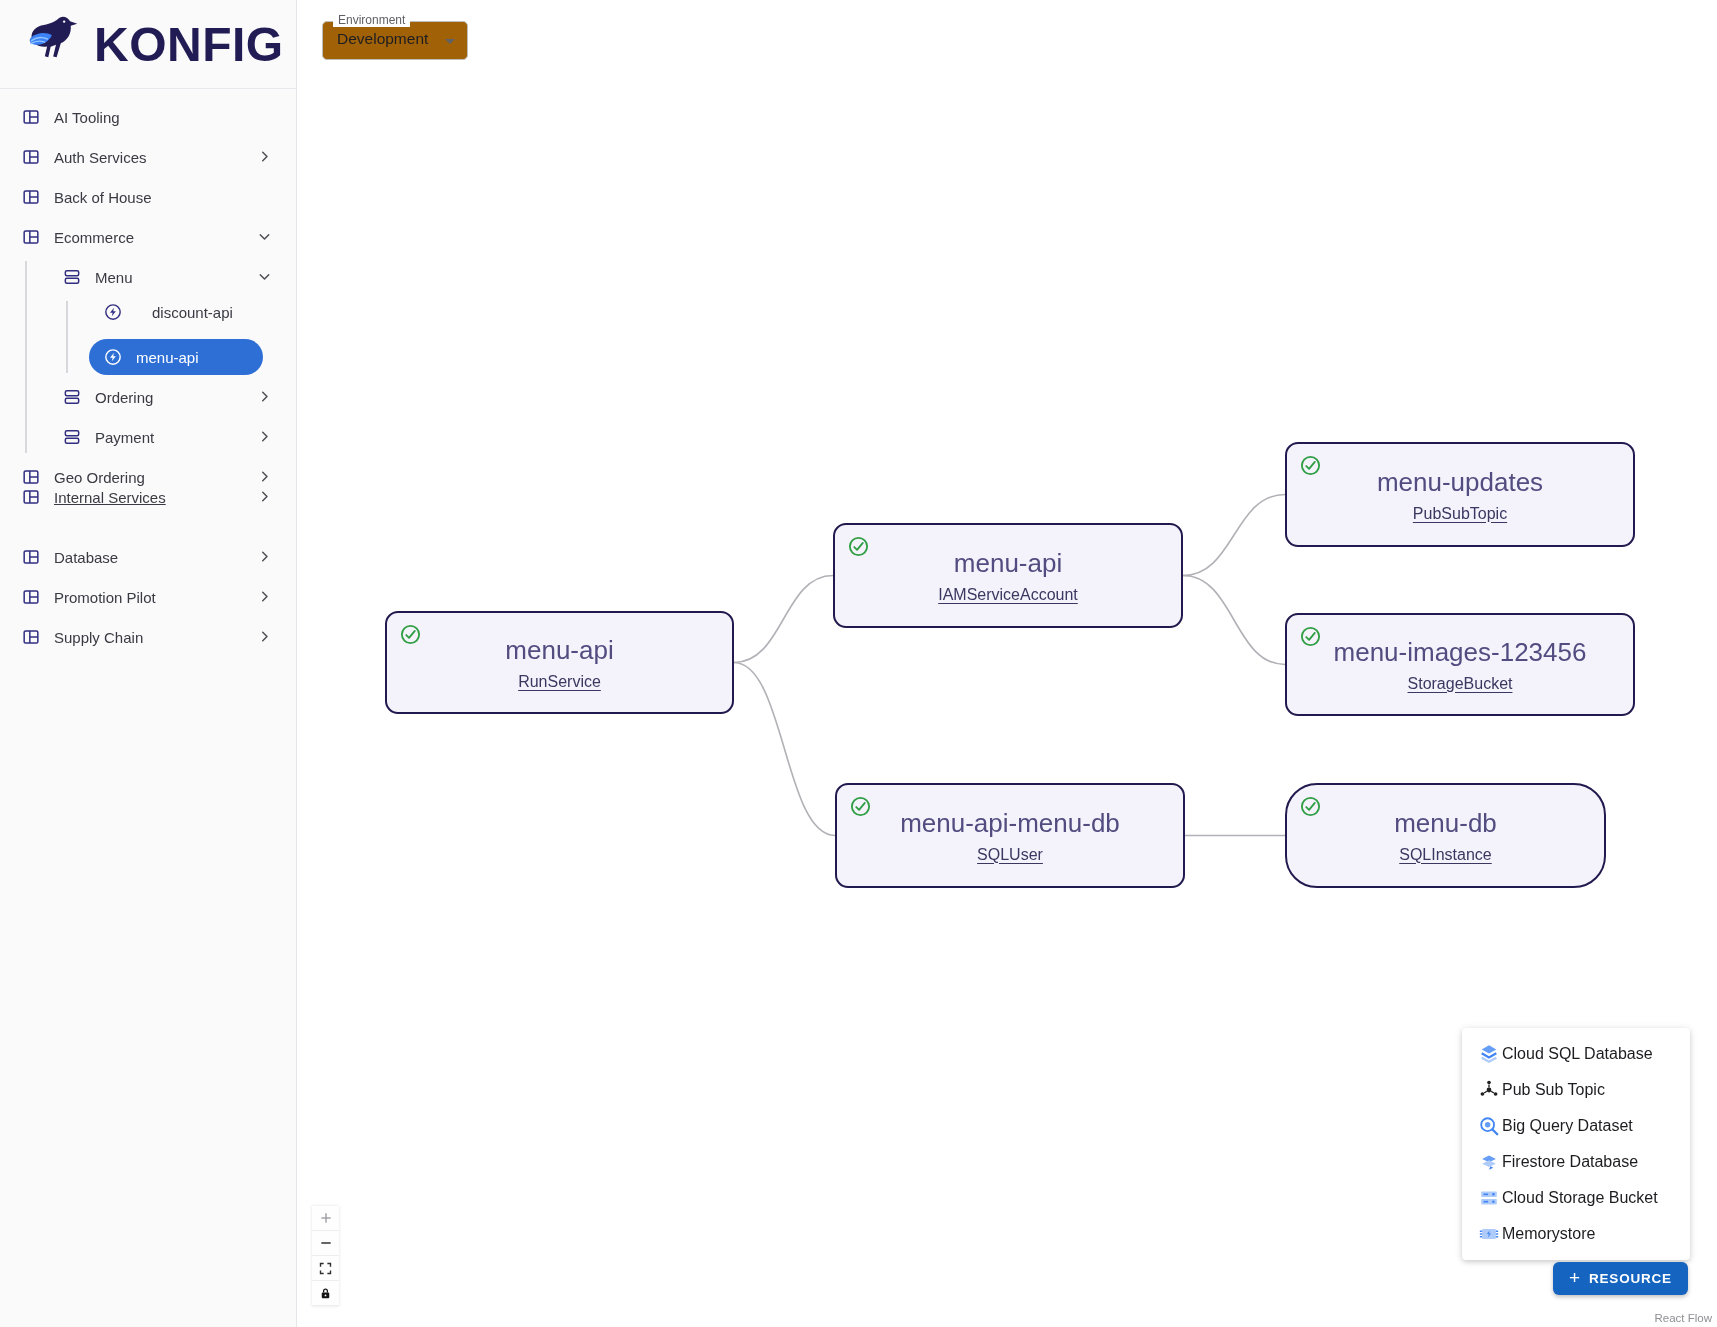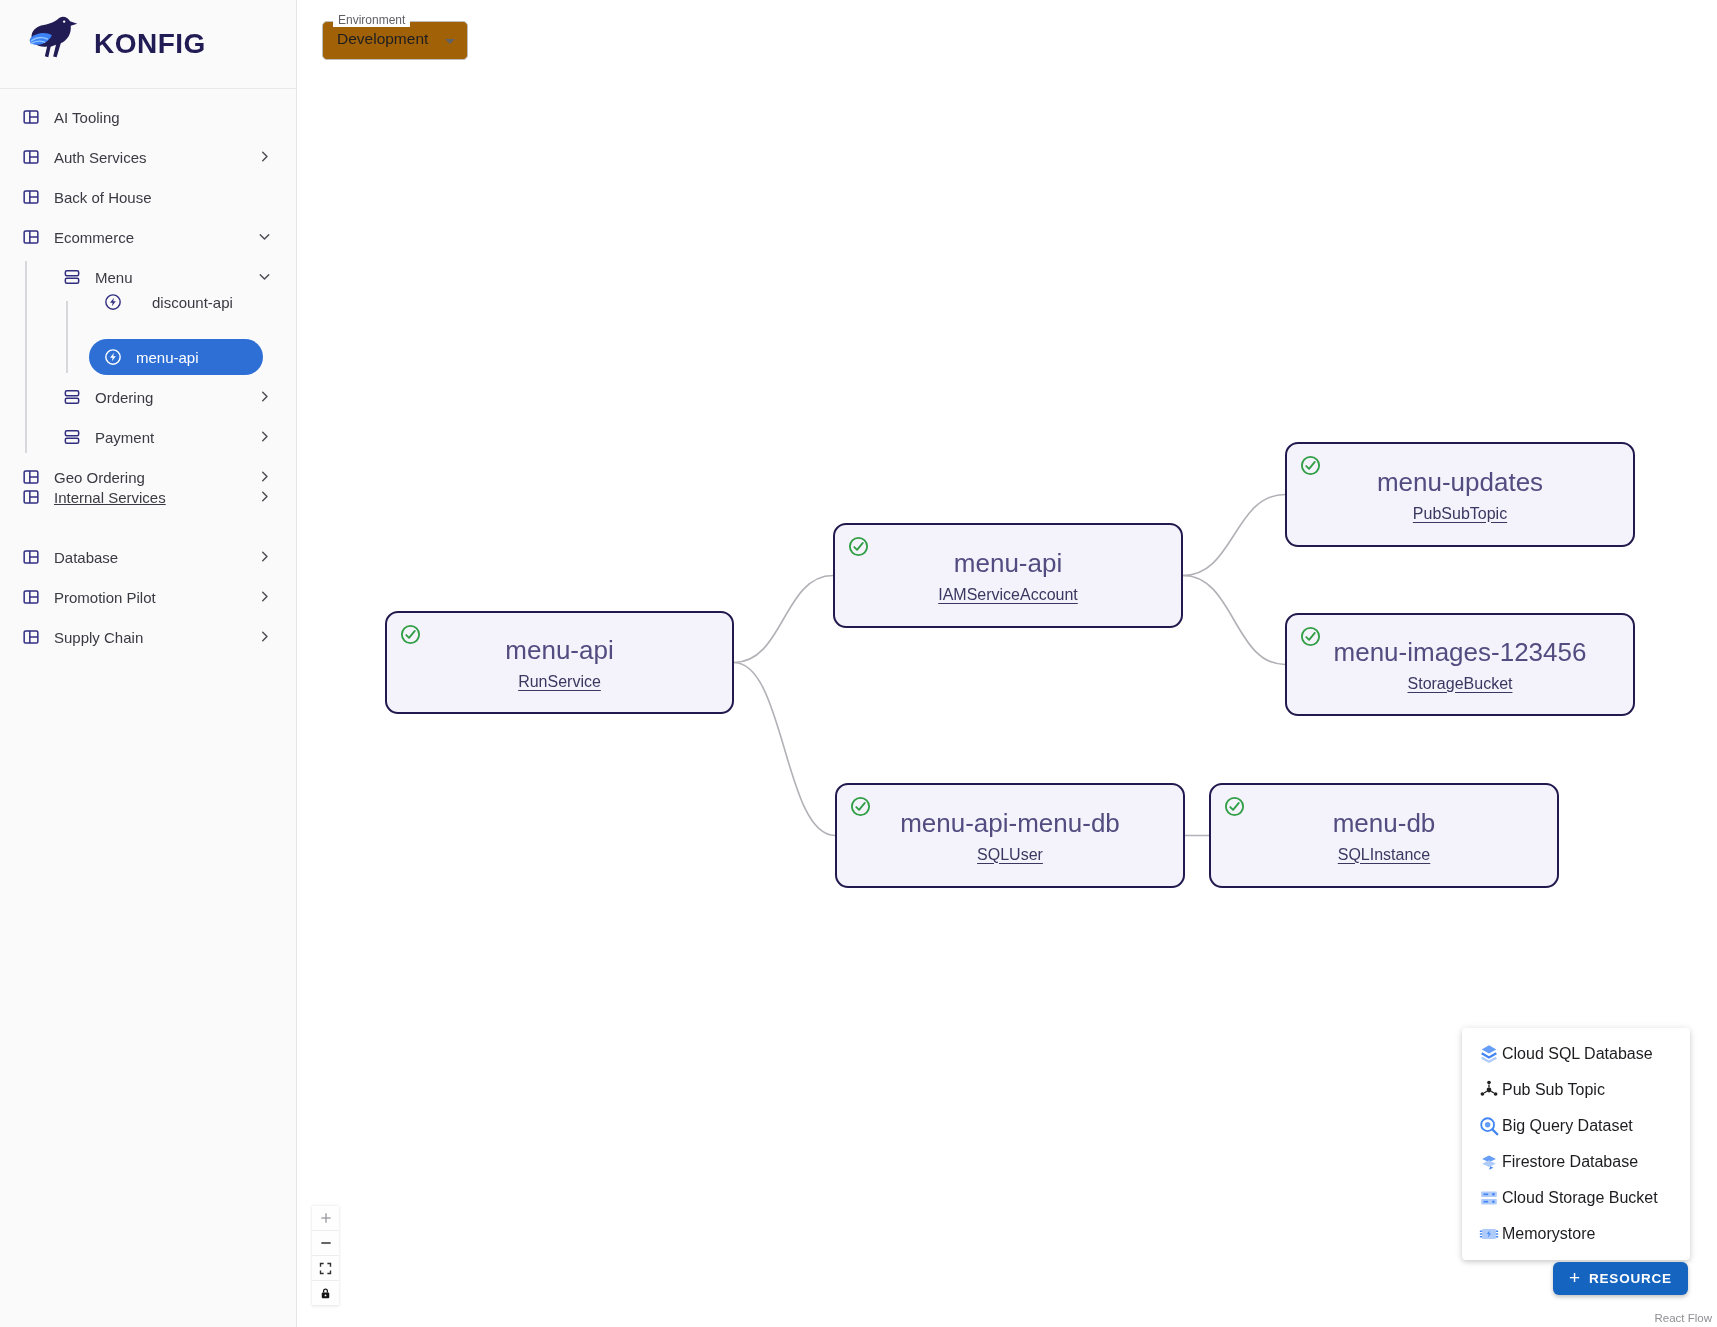--- a/index.html
+++ b/index.html
@@ -12,21 +12,21 @@
   
   #sidebar{
     position:absolute;left:0;top:0;width:297px;height:1327px;
     background:#fafafb;border-right:1px solid #e6e6ea;box-sizing:border-box;
   }
   #sidebar-header{
     height:89px;border-bottom:1px solid #e8e8ec;
     display:flex;align-items:center;padding-left:18px;gap:10px;box-sizing:border-box;
   }
   #logo-text{
-    font-size:28px;font-weight:800;letter-spacing:.5px;color:var(--c-logo);
+    font-size:48px;font-weight:800;letter-spacing:.5px;color:var(--c-logo);
   }
   .nav-row{
     position:absolute;height:36px;display:flex;align-items:center;
     gap:13px;cursor:pointer;box-sizing:border-box;color:var(--c-text);
     font-size:15px;border-radius:18px;
   }
   .nav-row .nav-label{white-space:nowrap;}
   .nav-row .nav-chevron{position:absolute;right:24px;top:9px;display:flex;}
   .nav-row.lvl0{left:0;width:297px;padding-left:21px;}
   .nav-row.lvl1{left:0;width:297px;padding-left:62px;}
@@ -172,21 +172,21 @@
             <rect x="4" y="13.4" width="16" height="6" rx="1.8"></rect>
           </svg>
         </span>
         <span class="nav-label">Menu</span>
         <span class="nav-chevron">
           <svg viewBox="0 0 24 24" width="17" height="17" fill="none" stroke="#4a4a52" stroke-width="2" stroke-linecap="round" stroke-linejoin="round">
             <polyline points="6,9.5 12,15.5 18,9.5"></polyline>
           </svg>
         </span>
       </div>
-      <div class="nav-row lvl2" style="top: 284px; gap: 29px;">
+      <div class="nav-row lvl2" style="top: 294px; gap: 29px;">
         <span class="nav-icon">
           <svg viewBox="0 0 24 24" width="20" height="20" fill="none" stroke="#312e81" stroke-width="1.7">
             <circle cx="12" cy="12" r="8.6"></circle>
             <path d="M13.2 6.8 8.4 13h3.2l-1 4.2 4.8-6.2h-3.2Z" fill="#312e81" stroke="none"></path>
           </svg>
         </span>
         <span class="nav-label">discount-api</span>
       </div>
       <div class="nav-row lvl2 selected" style="top: 339px;">
         <span class="nav-icon">
@@ -362,21 +362,21 @@
     <div class="flow-node" style="left: 1285px; top: 613px; width: 350px; height: 103px;">
       <span class="node-check">
         <svg viewBox="0 0 24 24" width="23" height="23" fill="none" stroke="#2f9e44" stroke-width="1.9" stroke-linecap="round" stroke-linejoin="round">
           <circle cx="12" cy="12" r="9"></circle>
           <path d="M7.6 12.6l2.9 2.9 6-7.2"></path>
         </svg>
       </span>
       <div class="node-title">menu-images-123456</div>
       <div class="node-subtitle">StorageBucket</div>
     </div>
-    <div class="flow-node" style="left: 1209px; top: 783px; width: 350px; height: 105px;">
+    <div class="flow-node" style="left: 1285px; top: 783px; width: 321px; height: 105px; border-radius: 32px;">
       <span class="node-check">
         <svg viewBox="0 0 24 24" width="23" height="23" fill="none" stroke="#2f9e44" stroke-width="1.9" stroke-linecap="round" stroke-linejoin="round">
           <circle cx="12" cy="12" r="9"></circle>
           <path d="M7.6 12.6l2.9 2.9 6-7.2"></path>
         </svg>
       </span>
       <div class="node-title">menu-db</div>
       <div class="node-subtitle">SQLInstance</div>
     </div>
   </div>

